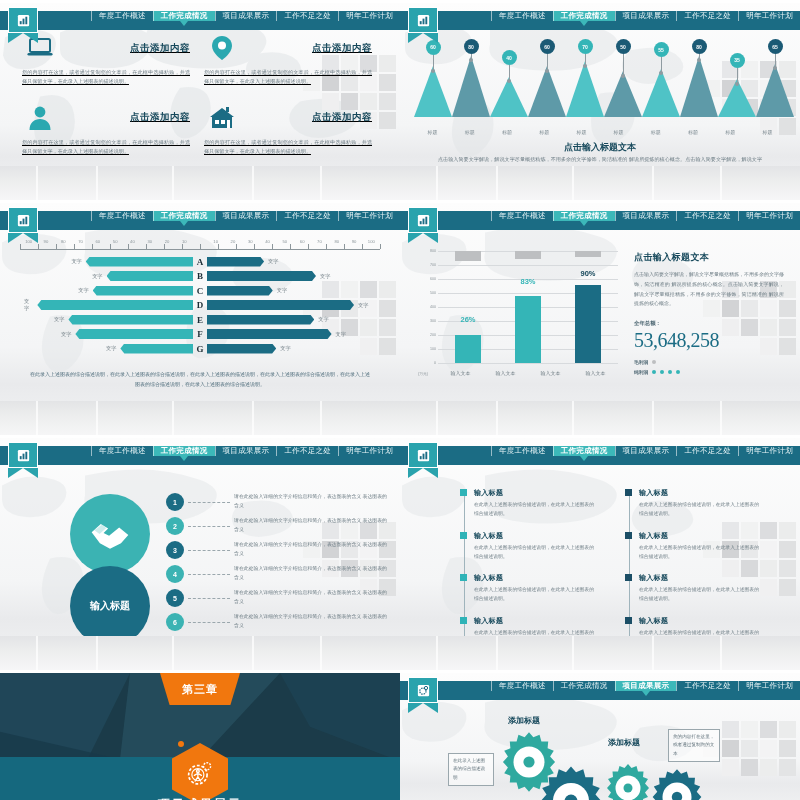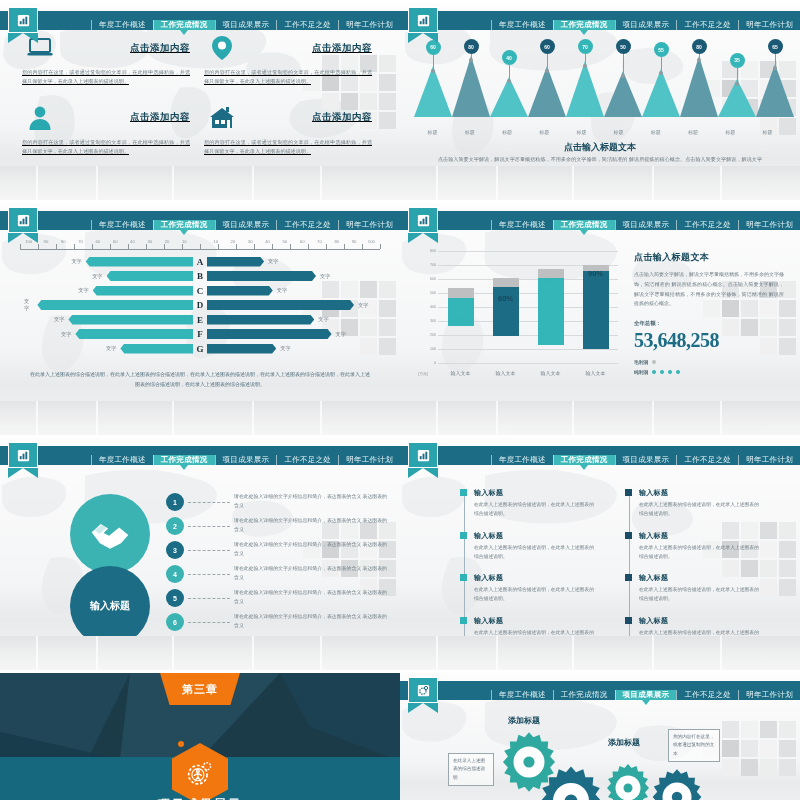--- a/index.html
+++ b/index.html
@@ -41,21 +41,21 @@
     opacity: .8;
   }
 
   
   .mosaic { position: absolute; pointer-events: none; }
   .mosaic i { position: absolute; display: block; }
 
   
   .navbar {
     position: absolute; top: 8px; left: 0; right: 0; height: 19px;
-    background: #1b6c84; display: flex; align-items: flex-end; justify-content: flex-end;
+    background: #1b6c84; display: flex; align-items: flex-start; justify-content: flex-end;
   }
   .navbar .tabs { display: flex; align-items: stretch; }
   .nav-tab {
     font-size: 7.5px; color: #eaf6f8; padding: 0 7px;
     display: flex; align-items: center; letter-spacing: .3px;
     border-left: 1px solid rgba(255,255,255,.55);
     white-space: nowrap;
   }
   .nav-tab.active { background: #3cb8b9; color: #ffffff; font-weight: bold; position: relative; }
   .nav-tab.active:after {
@@ -130,31 +130,31 @@
   .s3-foot { position: absolute; left: 28px; right: 28px; bottom: 46px; font-size: 5px; line-height: 2; color: #4c6b7a; text-align: center; }
 
   
   .col-wrap { position: absolute; left: 18px; top: 48px; width: 200px; height: 130px; }
   .col-y { position: absolute; left: 0; top: 0; bottom: 18px; width: 20px; }
   .col-y span { position: absolute; right: 2px; font-size: 3.6px; color: #8c969b; transform: translateY(-50%); }
   .col-plot { position: absolute; left: 20px; right: 0; top: 0; bottom: 18px; }
   .col-plot .grid { position: absolute; left: 0; right: 0; height: .6px; background: #d7dadd; }
   .col-plot .bars { position: absolute; inset: 0; display: flex; align-items: flex-end; }
   .col-slot { flex: 1; display: flex; justify-content: center; align-items: flex-end; height: 100%; }
-  .col-stack { width: 26px; position: relative; display: flex; flex-direction: column; justify-content: center; height: 100%; }
+  .col-stack { width: 26px; position: relative; display: flex; flex-direction: column; justify-content: space-between; height: 100%; }
   .seg-top { background: #bdbfc1; }
   .col-val { position: absolute; left: 50%; transform: translateX(-50%); font-size: 7.5px; font-weight: bold; white-space: nowrap; }
   .col-x { position: absolute; left: 20px; right: 0; bottom: 0; height: 16px; display: flex; align-items: center; }
   .col-x span { flex: 1; text-align: center; font-size: 5px; color: #6d7b82; }
   .col-unit { position: absolute; left: 0; bottom: 0; height: 16px; display: flex; align-items: center; font-size: 3.8px; color: #8c969b; }
   .s4-right { position: absolute; right: 16px; top: 48px; width: 150px; }
   .s4-right h3 { font-size: 9px; color: #17495c; letter-spacing: .4px; }
   .s4-right p { margin-top: 6px; font-size: 5px; line-height: 1.95; color: #6a7a82; text-align: justify; }
   .s4-total-lab { margin-top: 11px; font-size: 5.4px; color: #4f6874; font-weight: bold; }
-  .s4-total-num { margin-top: 2px; font-size: 20px; font-weight: bold; color: #1b6c84; font-family: "Liberation Serif", serif; letter-spacing: -.5px; }
+  .s4-total-num { margin-top: 2px; font-size: 20px; font-weight: normal; color: #1b6c84; font-family: "Liberation Serif", serif; letter-spacing: -.5px; }
   .s4-leg { margin-top: 7px; font-size: 4.8px; color: #4f6874; display: flex; align-items: center; gap: 4px; }
   .s4-leg b { font-weight: bold; }
   .dot { width: 4px; height: 4px; border-radius: 50%; display: inline-block; }
 
   
   .big-circles { position: absolute; left: 70px; top: 56px; width: 80px; }
   .circ { width: 80px; height: 80px; border-radius: 50%; display: flex; align-items: center; justify-content: center; }
   .circ.teal { background: #3bb3b3; }
   .circ.navy { background: #1b6c84; color: #fff; font-size: 10px; font-weight: bold; margin-top: -8px; }
   .circ svg { width: 44px; height: 44px; }
@@ -703,27 +703,20 @@
         <div class="bars" id="col-bars">
             <div class="col-slot">
               <div class="col-stack">
                 <div class="col-val" style="bottom: 33.75%; margin-bottom: 1px; color: rgb(52, 181, 183);">26%</div>
                 <div class="seg-top" style="height: 8.75%;"></div>
                 <div style="height: 25%; background: rgb(52, 181, 183);"></div>
               </div>
             </div>
             <div class="col-slot">
               <div class="col-stack">
-                <div class="col-val" style="bottom: 52.5%; margin-bottom: 1px; color: rgb(23, 73, 92);">60%</div>
-                <div class="seg-top" style="height: 8.75%;"></div>
-                <div style="height: 43.75%; background: rgb(27, 108, 132);"></div>
-              </div>
-            </div>
-            <div class="col-slot">
-              <div class="col-stack">
                 <div class="col-val" style="bottom: 67.5%; margin-bottom: 1px; color: rgb(52, 181, 183);">83%</div>
                 <div class="seg-top" style="height: 7.5%;"></div>
                 <div style="height: 60%; background: rgb(52, 181, 183);"></div>
               </div>
             </div>
             <div class="col-slot">
               <div class="col-stack">
                 <div class="col-val" style="bottom: 75%; margin-bottom: 1px; color: rgb(23, 73, 92);">90%</div>
                 <div class="seg-top" style="height: 5%;"></div>
                 <div style="height: 70%; background: rgb(27, 108, 132);"></div>

